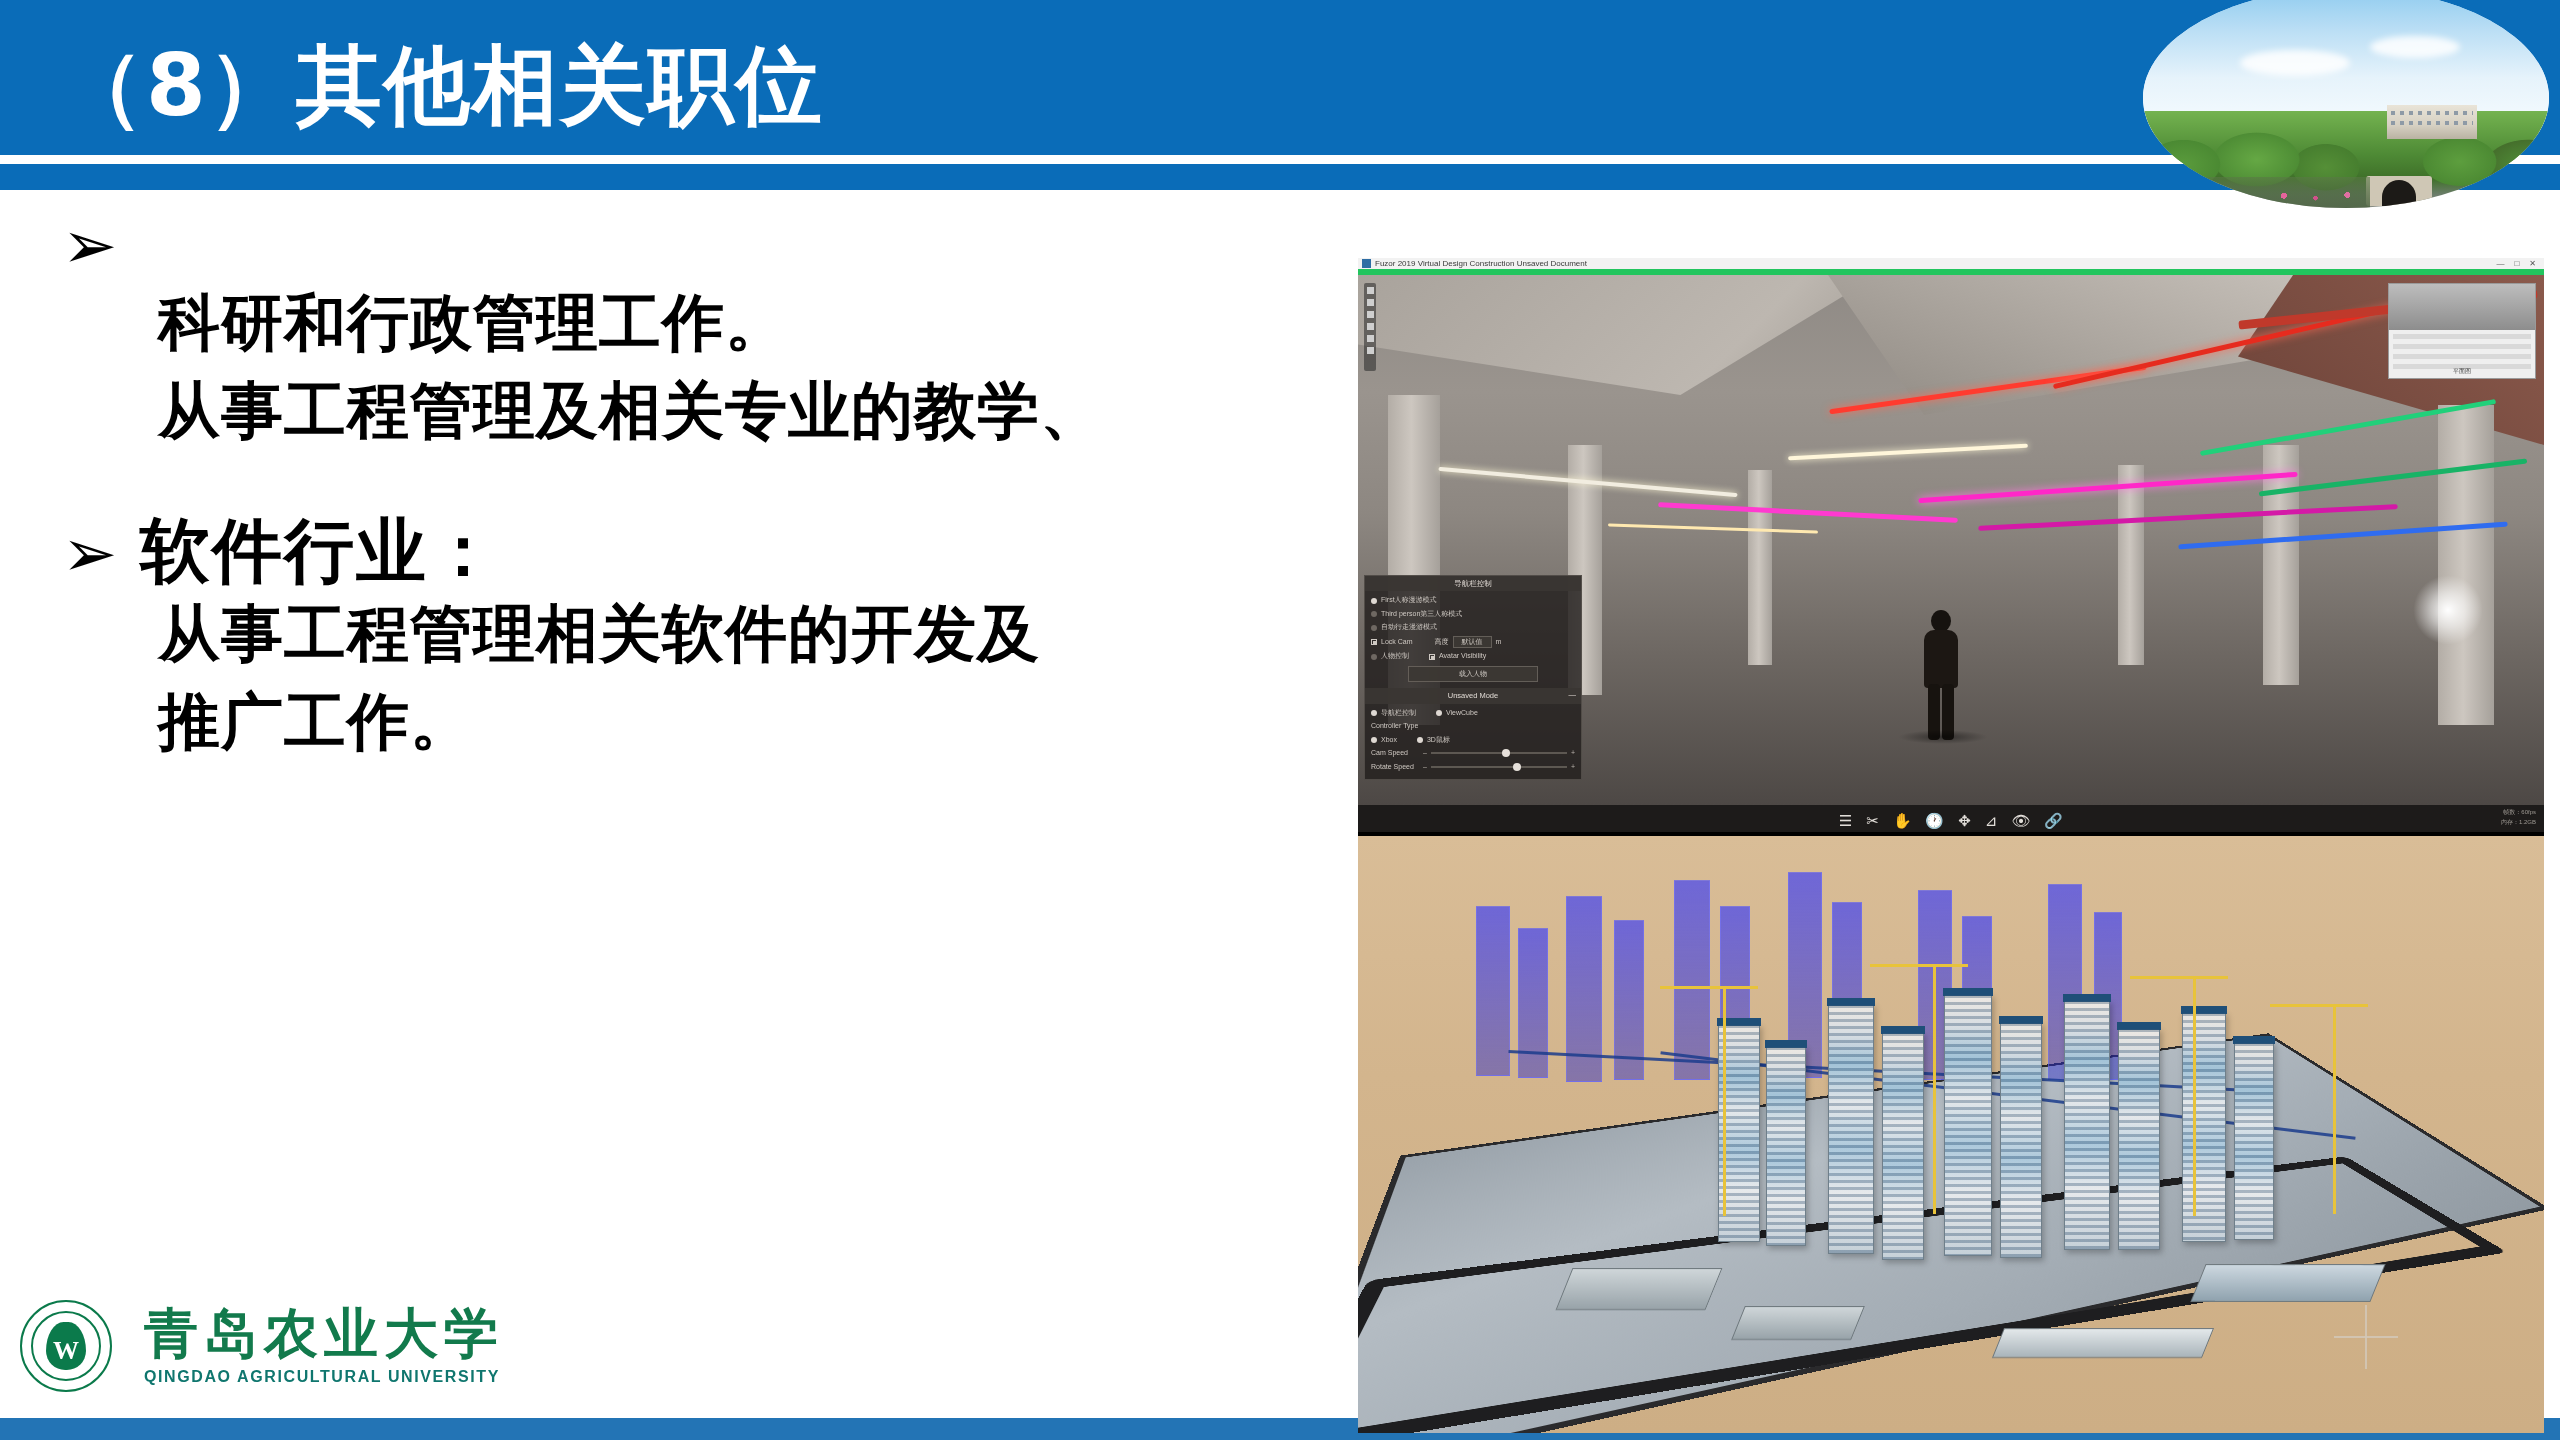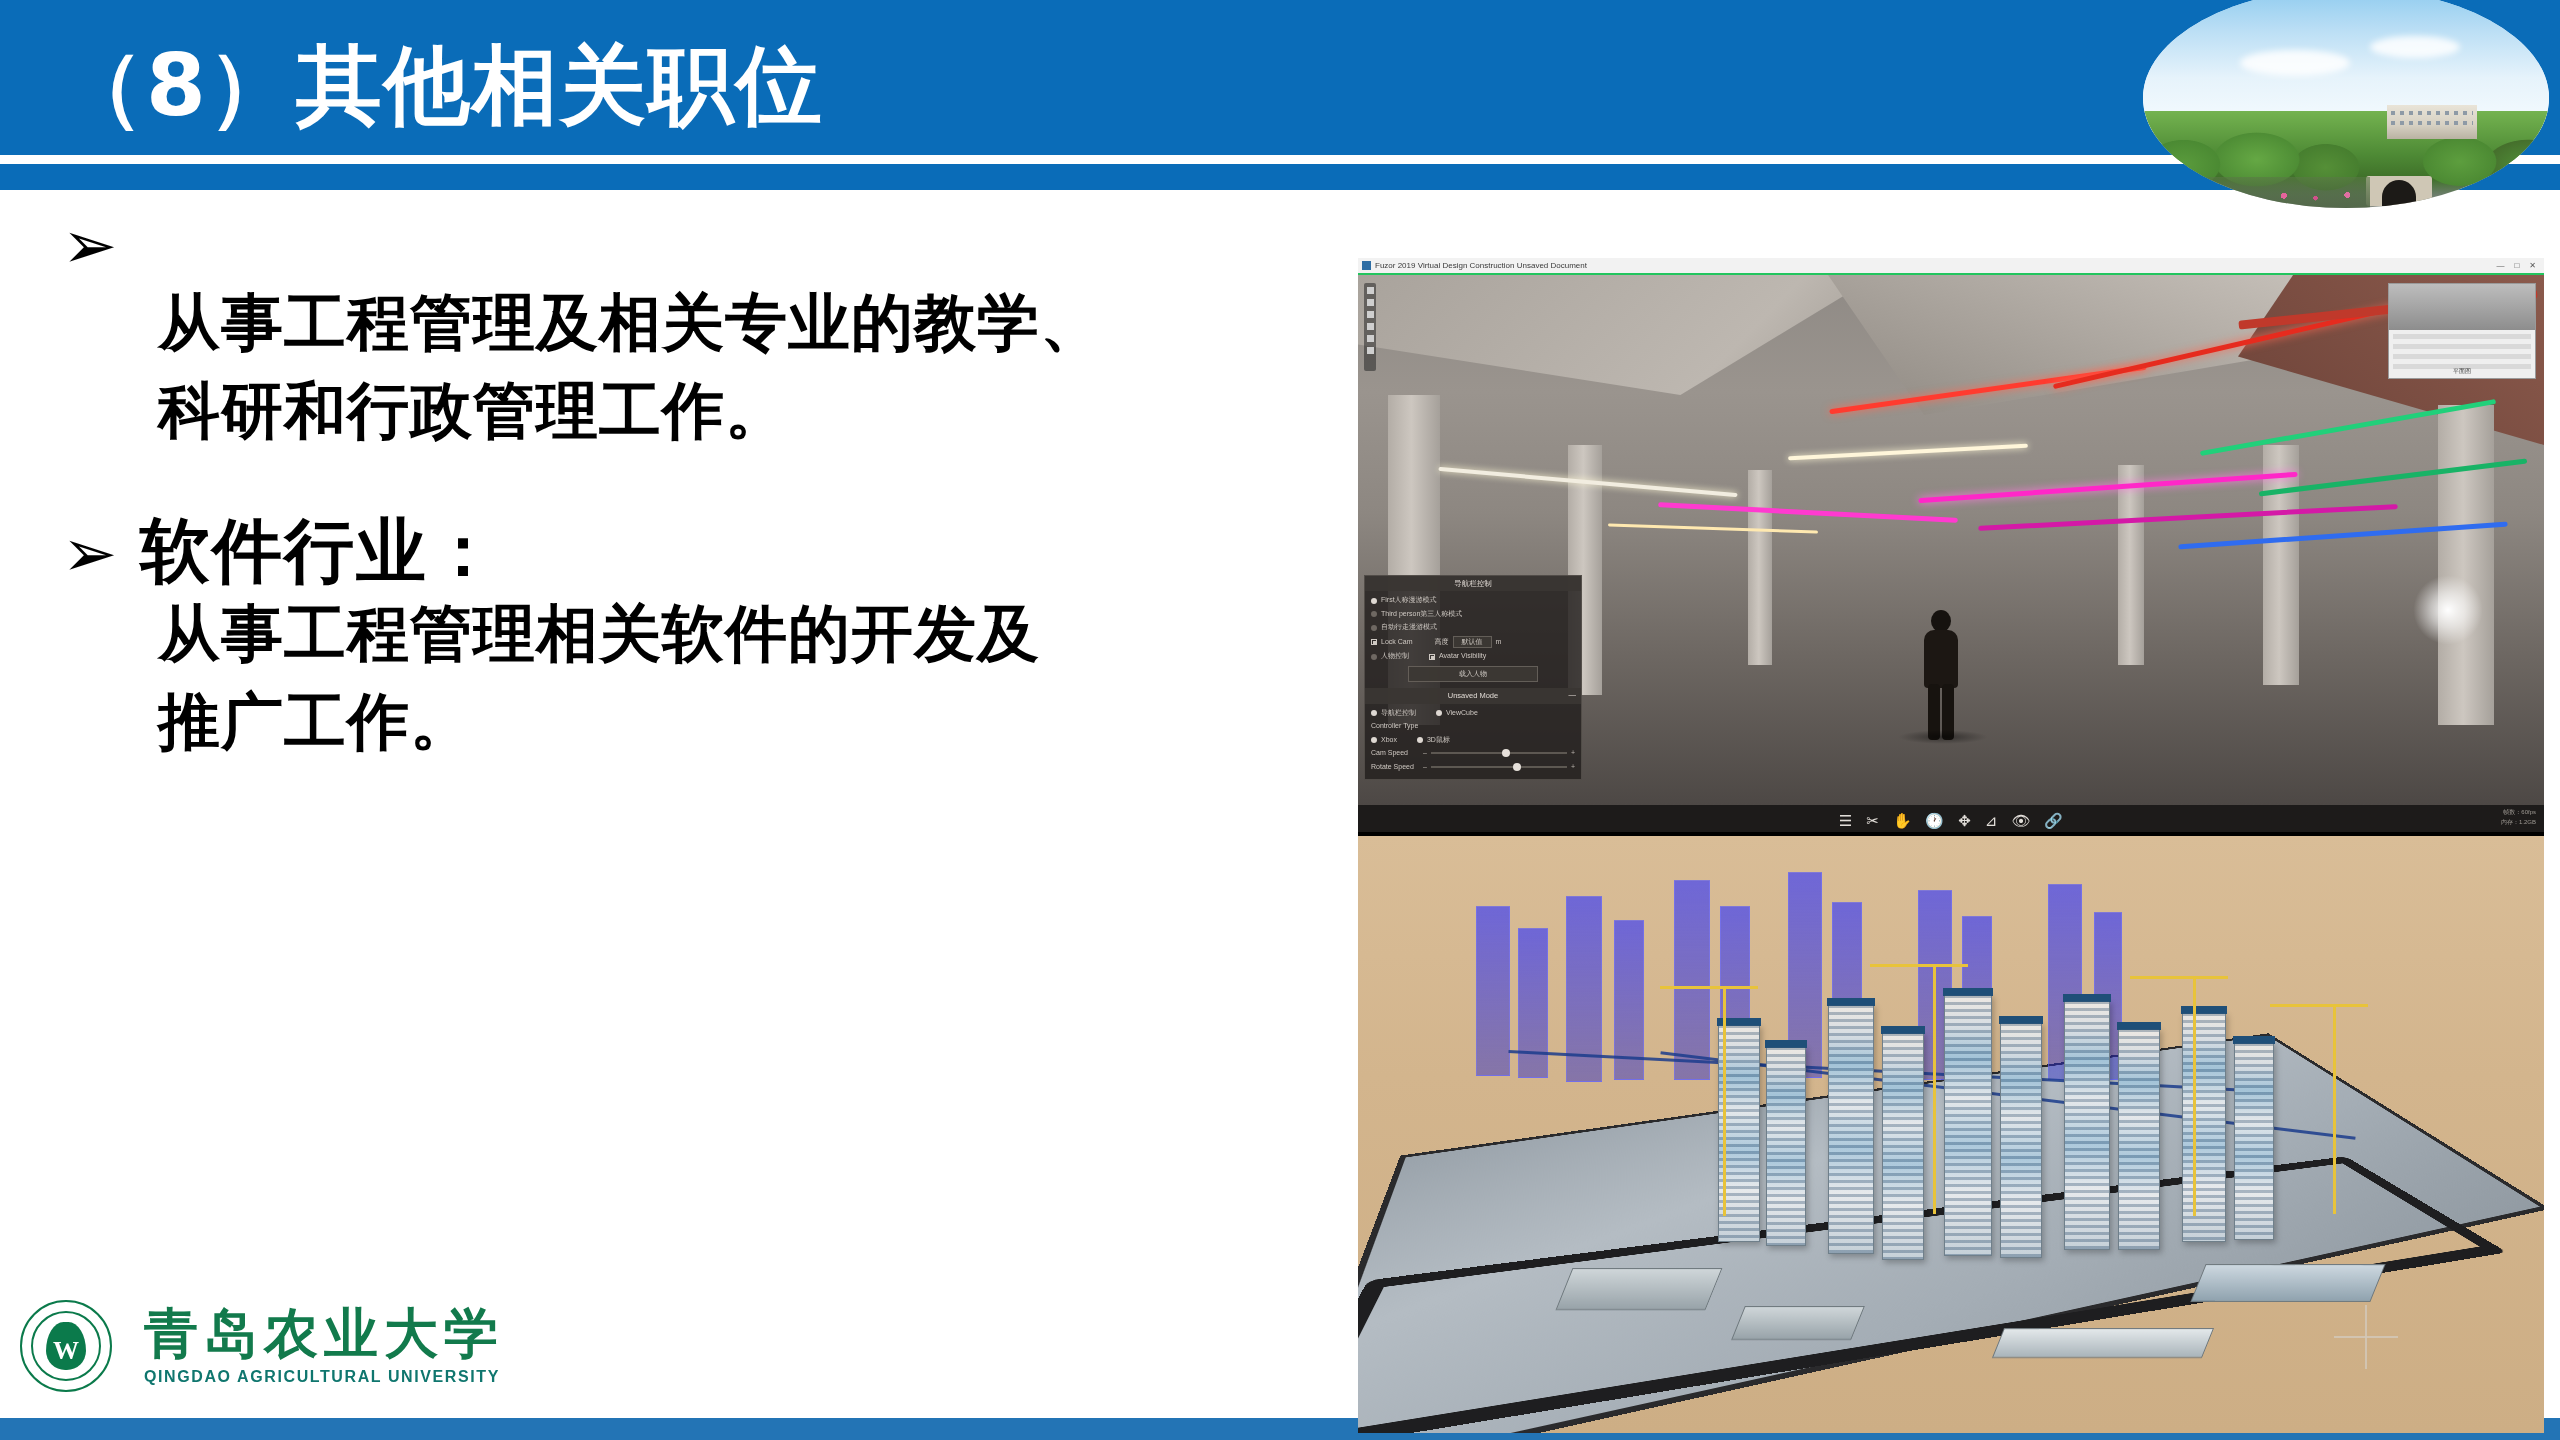--- a/index.html
+++ b/index.html
@@ -162,21 +162,21 @@
     overflow:hidden;
   }
 
   
   .fuzor{
     position:absolute; left:0; top:0; width:1186px; height:578px;
     background:#7d7670; overflow:hidden;
   }
   .fuzor-title{
     position:absolute; left:0; top:0; width:100%; height:17px;
-    background:#f2f2f2; border-bottom:2px solid #22c55e;
+    background:#f2f2f2; border-bottom:6px solid #22c55e;
     display:flex; align-items:center; padding:0 4px;
   }
   .fuzor-title-icon{
     width:9px; height:9px; background:#2e6da4; margin-right:4px; flex:0 0 auto;
   }
   .fuzor-title-text{
     font-size:8px; color:#3a3a3a; white-space:nowrap;
     font-family:"Liberation Sans",sans-serif;
   }
   .fuzor-winbtns{
@@ -372,22 +372,22 @@
   <div class="oval-building"></div>
   <div class="oval-bridge"></div>
   <div class="oval-flowers"></div>
 </div>
 
 <div class="content">
 
   <div class="bullet-row">
     <span class="bullet-arrow">➢</span>
   </div>
+  <div class="sub-line">科研和行政管理工作。</div>
   <div class="sub-line">从事工程管理及相关专业的教学、</div>
-  <div class="sub-line">科研和行政管理工作。</div>
 
   <div class="gap-a"></div>
 
   <div class="bullet-row">
     <span class="bullet-arrow">➢</span>
     <span class="bullet-head">软件行业：</span>
   </div>
   <div class="sub-line">从事工程管理相关软件的开发及</div>
   <div class="sub-line">推广工作。</div>
 

